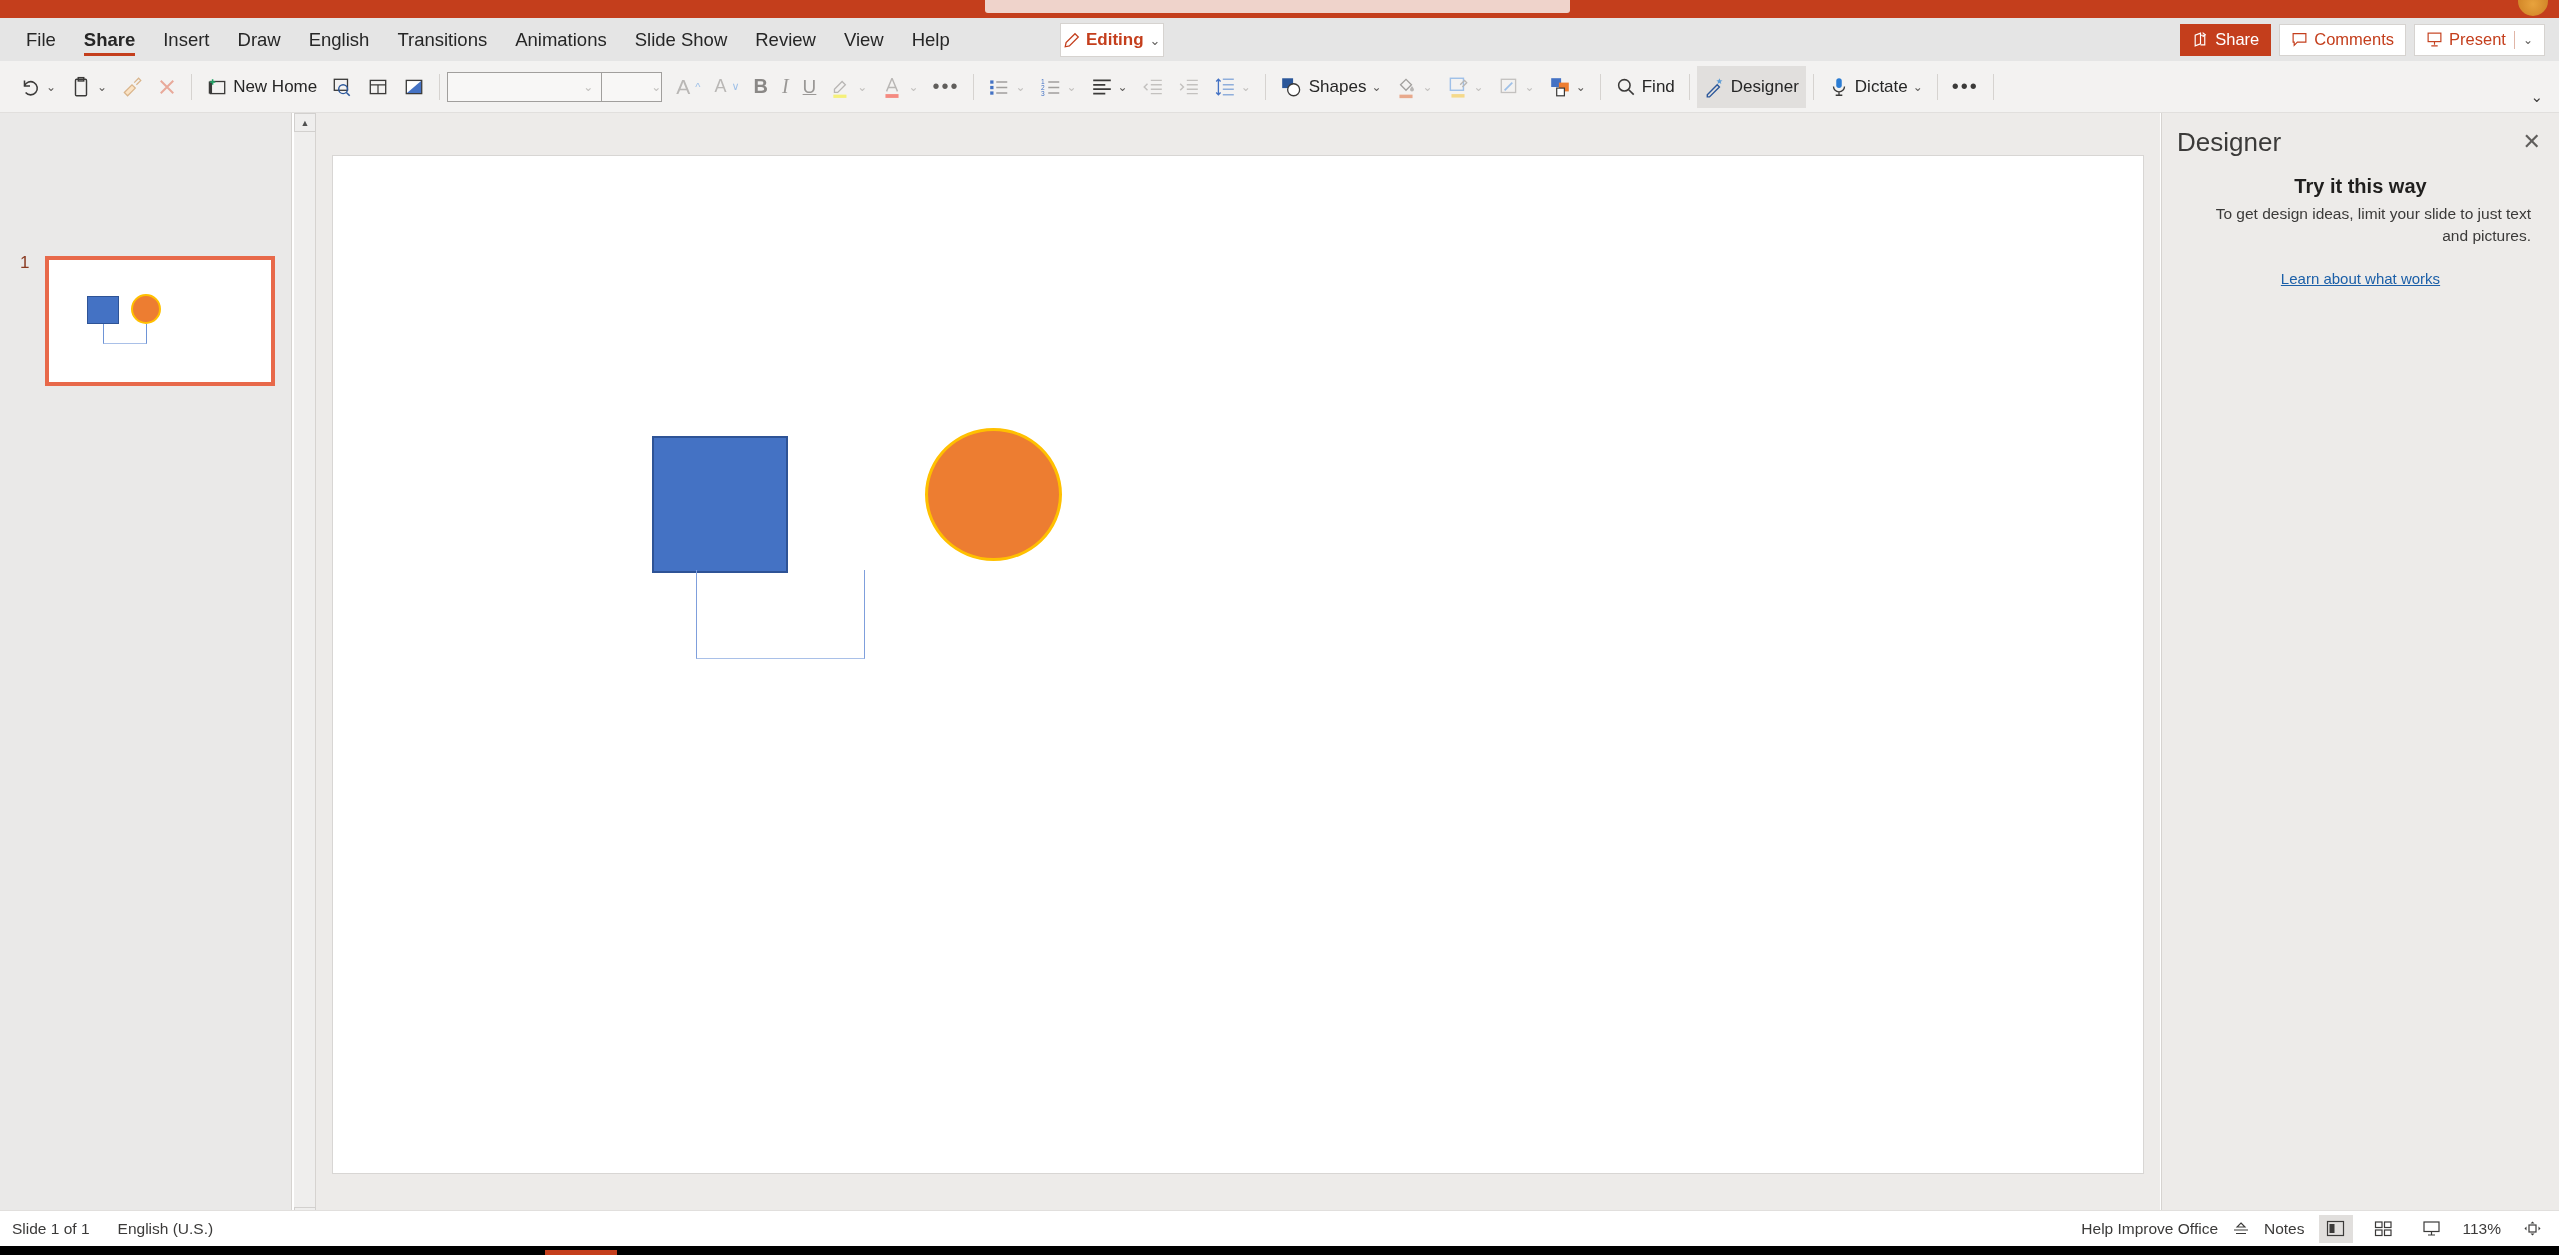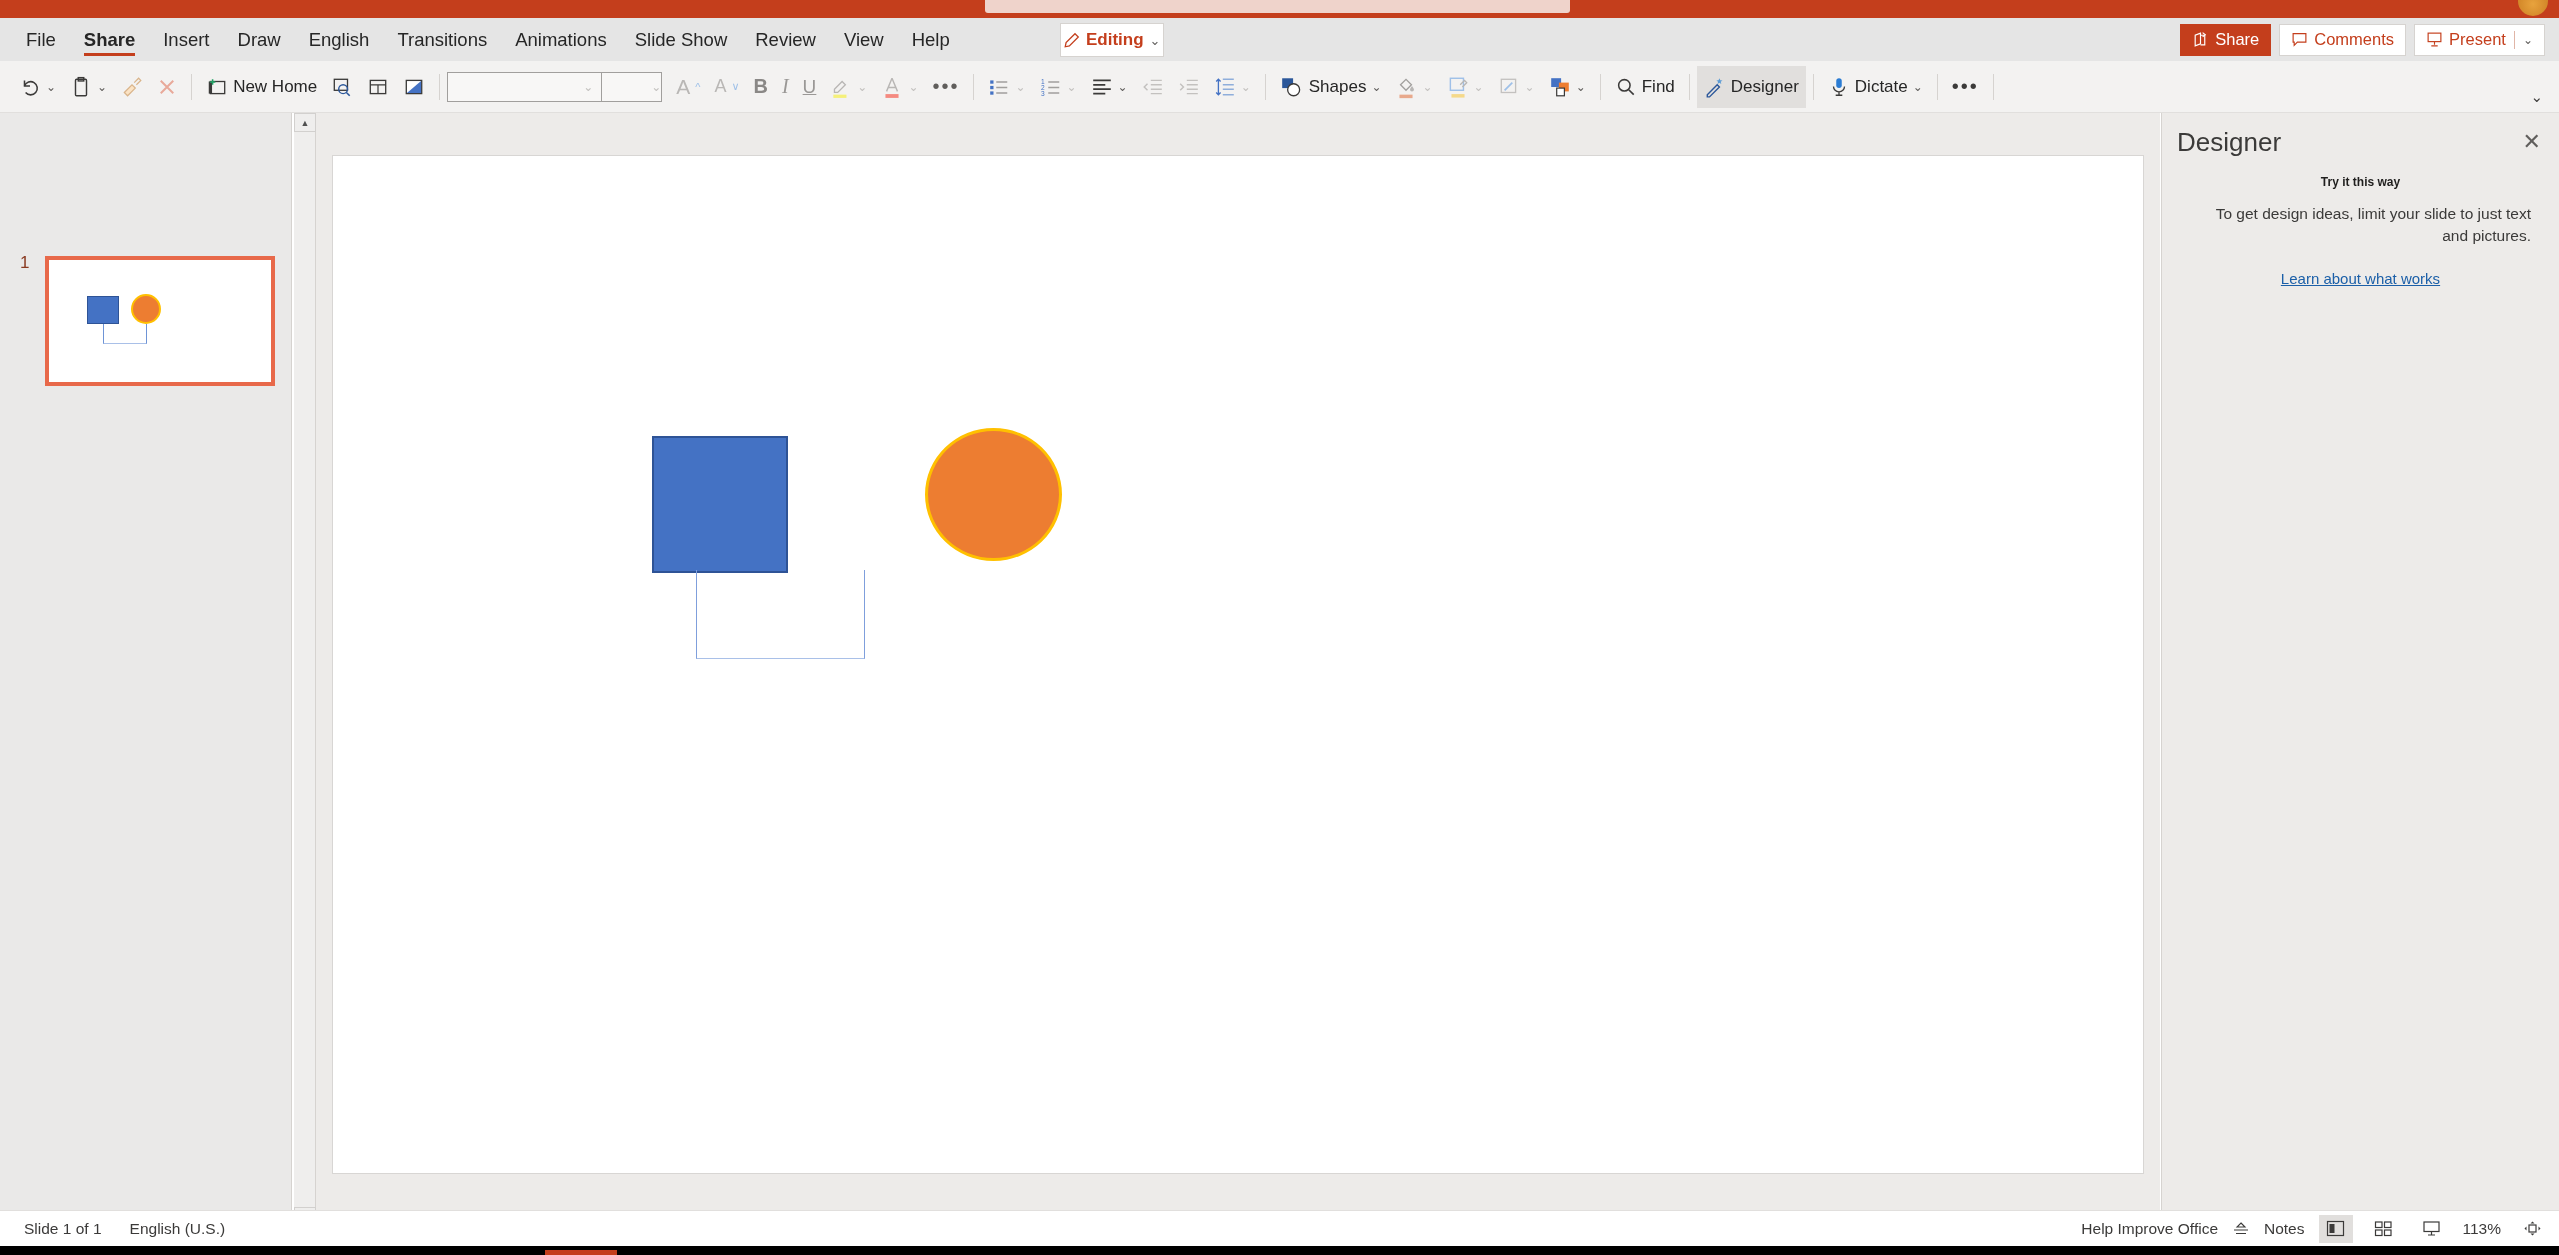--- a/index.html
+++ b/index.html
@@ -164,39 +164,39 @@
   .designer-title {
     position:absolute; left:15px; top:14px;
     font-size:26px; color:#3B3A39; font-weight:400;
   }
   .designer-close {
     position:absolute; right:18px; top:18px;
     font-size:22px; color:#605E5C; line-height:1;
   }
   .dz-head {
     position:absolute; left:0; right:0; top:62px;
-    text-align:center; font-size:12px; font-weight:700; color:#201F1E;
+    text-align:center; font-size:20px; font-weight:700; color:#201F1E;
   }
   .dz-body {
     position:absolute; left:28px; right:28px; top:90px;
     text-align:right; font-size:15.5px; color:#3B3A39; line-height:1.45;
   }
   .dz-link {
     position:absolute; left:0; right:0; top:157px;
     text-align:center; font-size:15px; color:#1B5FA8;
     text-decoration:underline;
   }
 
   
   .statusbar {
     position:absolute; left:0; bottom:9px; width:2559px; height:36px;
     background:#FFFFFF; border-top:1px solid #E1DFDD;
     display:flex; align-items:center;
   }
-  .sb-left { display:flex; align-items:center; gap:28px; margin-left:24px;
+  .sb-left { display:flex; align-items:center; gap:28px; margin-left:12px;
     font-size:15.5px; color:#3B3A39; white-space:nowrap; }
   .sb-right { position:absolute; right:10px; display:flex; align-items:center;
     gap:14px; font-size:15.5px; color:#3B3A39; white-space:nowrap; }
   .sb-btn { width:34px; height:28px; display:flex; align-items:center;
     justify-content:center; }
   .sb-btn.on { background:#E1DFDD; }
   .taskbar { position:absolute; left:0; bottom:0; width:2559px; height:9px;
     background:#000000; }
   .taskbar-hi { position:absolute; left:545px; bottom:0; width:72px; height:5px;
     background:#C43E1C; }

